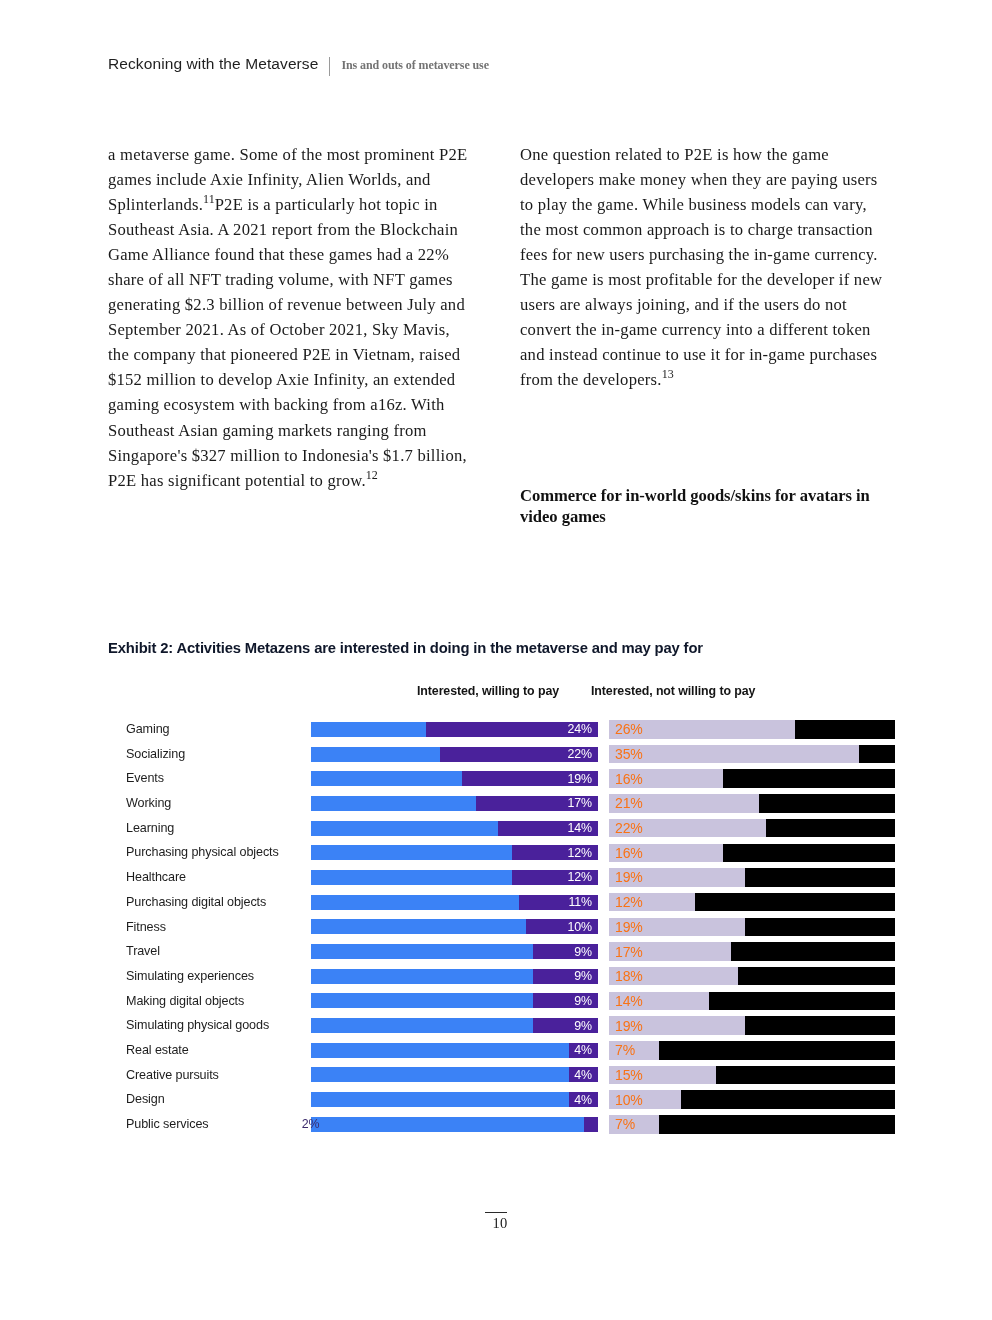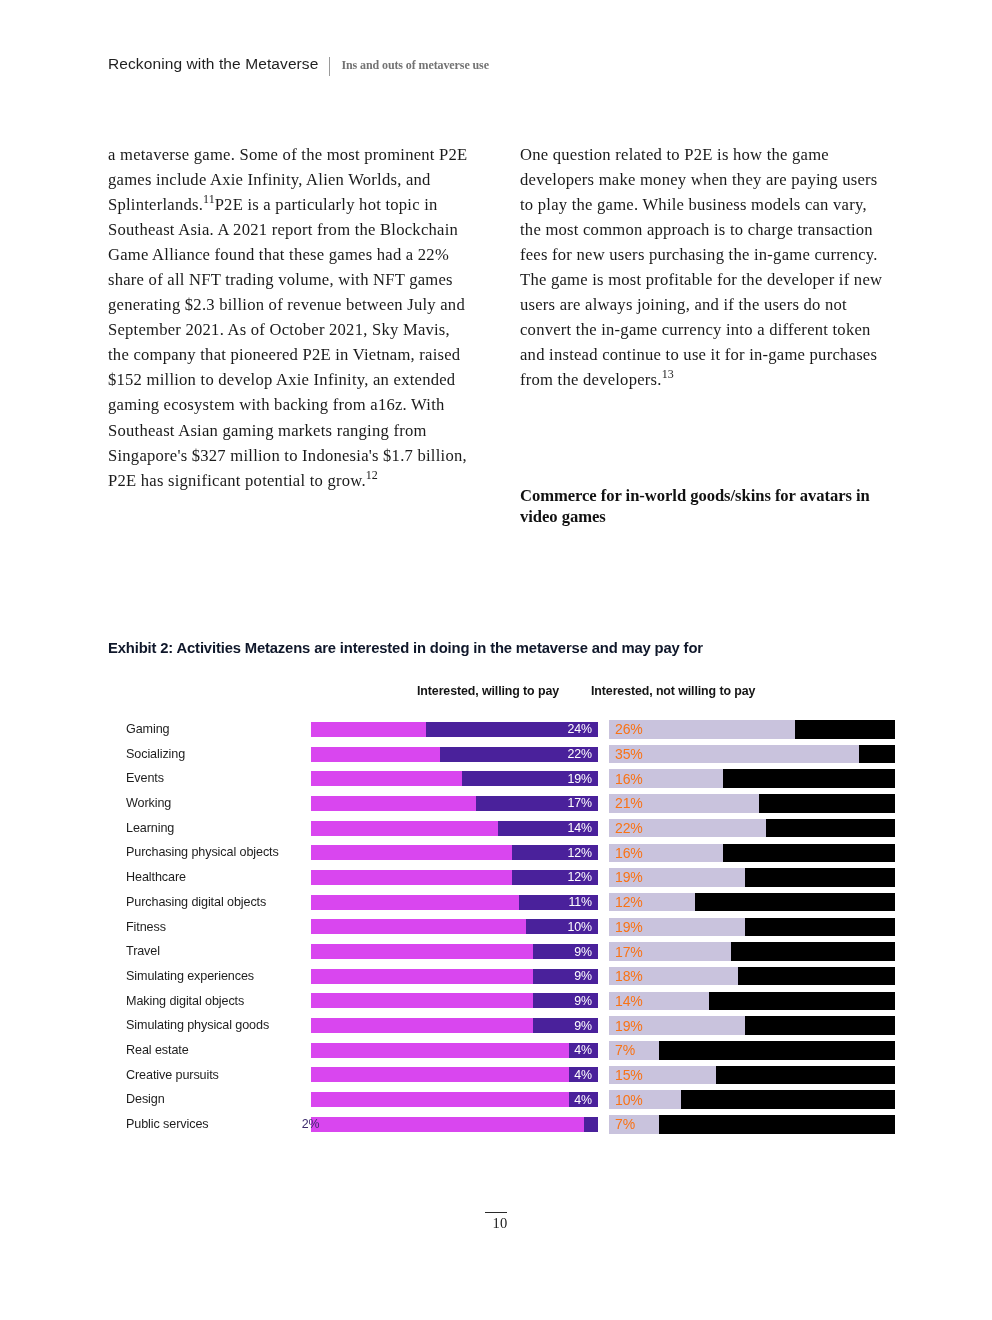--- a/index.html
+++ b/index.html
@@ -143,21 +143,21 @@
     line-height: 1;
     margin-left: 18px;
   }
 
   
   .panel-left {
     position: relative;
     width: 287px;
     flex: 0 0 287px;
     height: 15px;
-    background: #d946ef;
+    background: #3b82f6;
   }
   .bar-left {
     position: absolute;
     right: 0;
     top: 0;
     bottom: 0;
     background: #4a219b;
   }
   .val-left {
     position: absolute;

